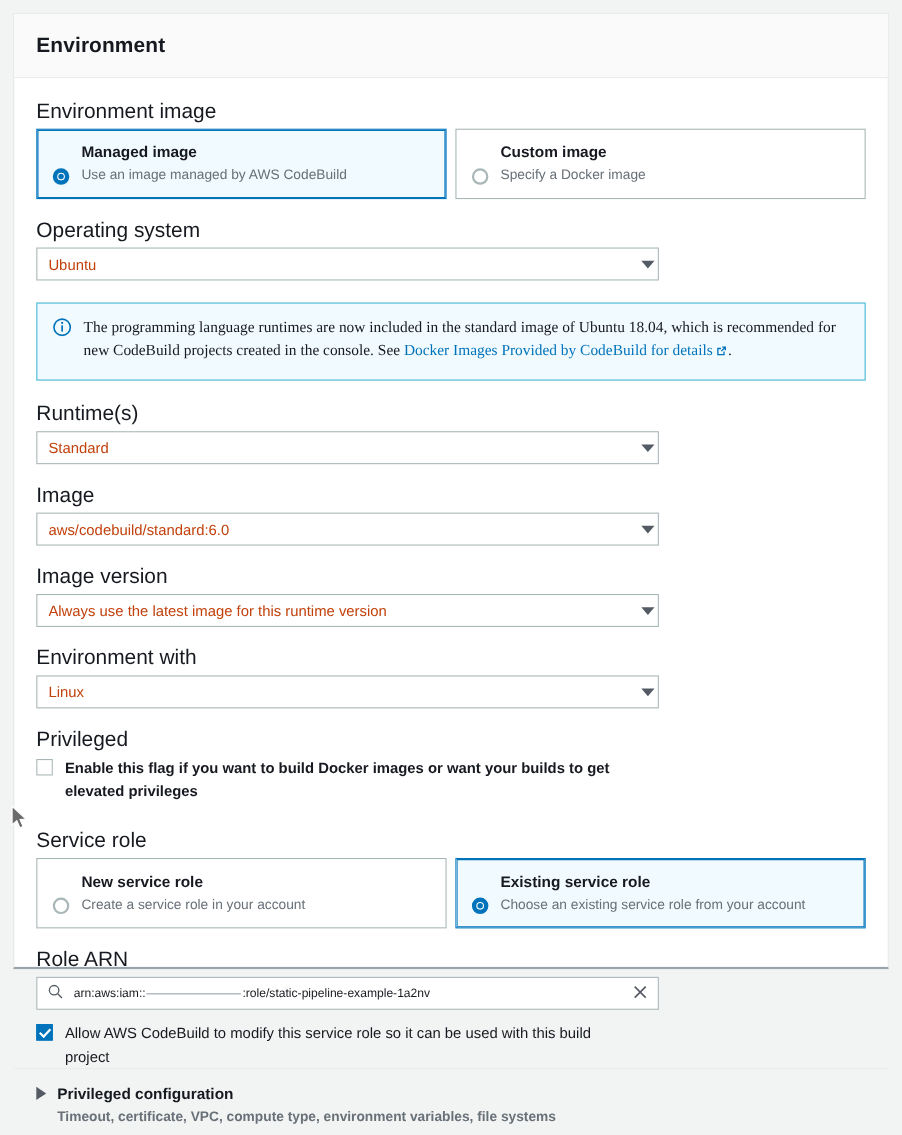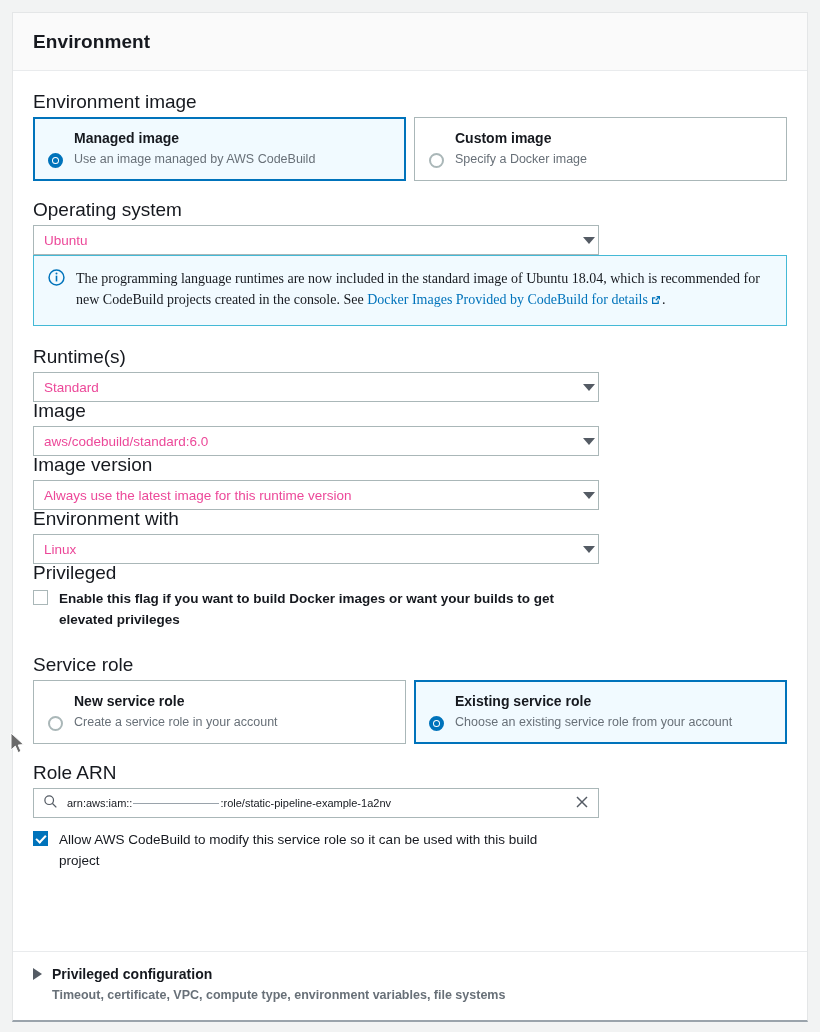--- a/index.html
+++ b/index.html
@@ -10,21 +10,21 @@
     font-family: "Liberation Sans", sans-serif;
     font-size: 14px;
     color: #16191f;
     overflow: hidden;
     position: relative;
   }
 
   .panel {
     position: absolute;
     left: 12px; top: 12px;
-    width: 796px; height: 1010px;
+    width: 796px; height: 869px;
     background: #ffffff;
     border: 1px solid #e4e6e7;
     border-bottom: 2px solid #9aa3ab;
     display: flex;
     flex-direction: column;
   }
 
   .panel-header {
     height: 58px;
     background: #fafafa;
@@ -115,22 +115,23 @@
   
   .select {
     width: 566px;
     height: 30px;
     border: 1px solid #aab7b8;
     background: #ffffff;
     display: flex;
     align-items: center;
     padding: 0 0 0 10px;
     font-size: 13.5px;
-    color: #ec4899;
+    color: #c2410c;
     position: relative;
+    margin-bottom: 20px;
   }
   .select .val { flex: 1 1 auto; white-space: nowrap; overflow: hidden; }
   .caret {
     width: 0; height: 0;
     border-left: 6px solid transparent;
     border-right: 6px solid transparent;
     border-top: 7px solid #545b64;
     flex: 0 0 auto;
     margin-right: 3px;
   }

